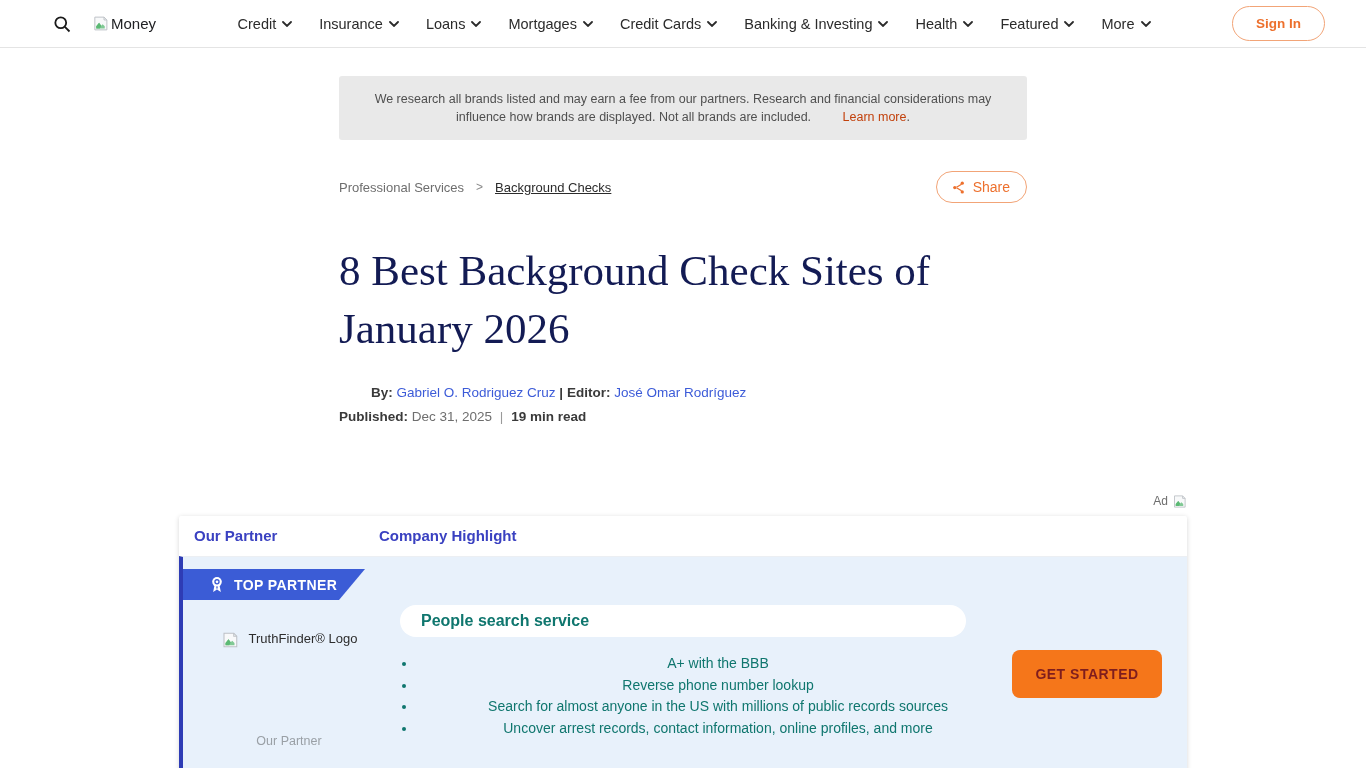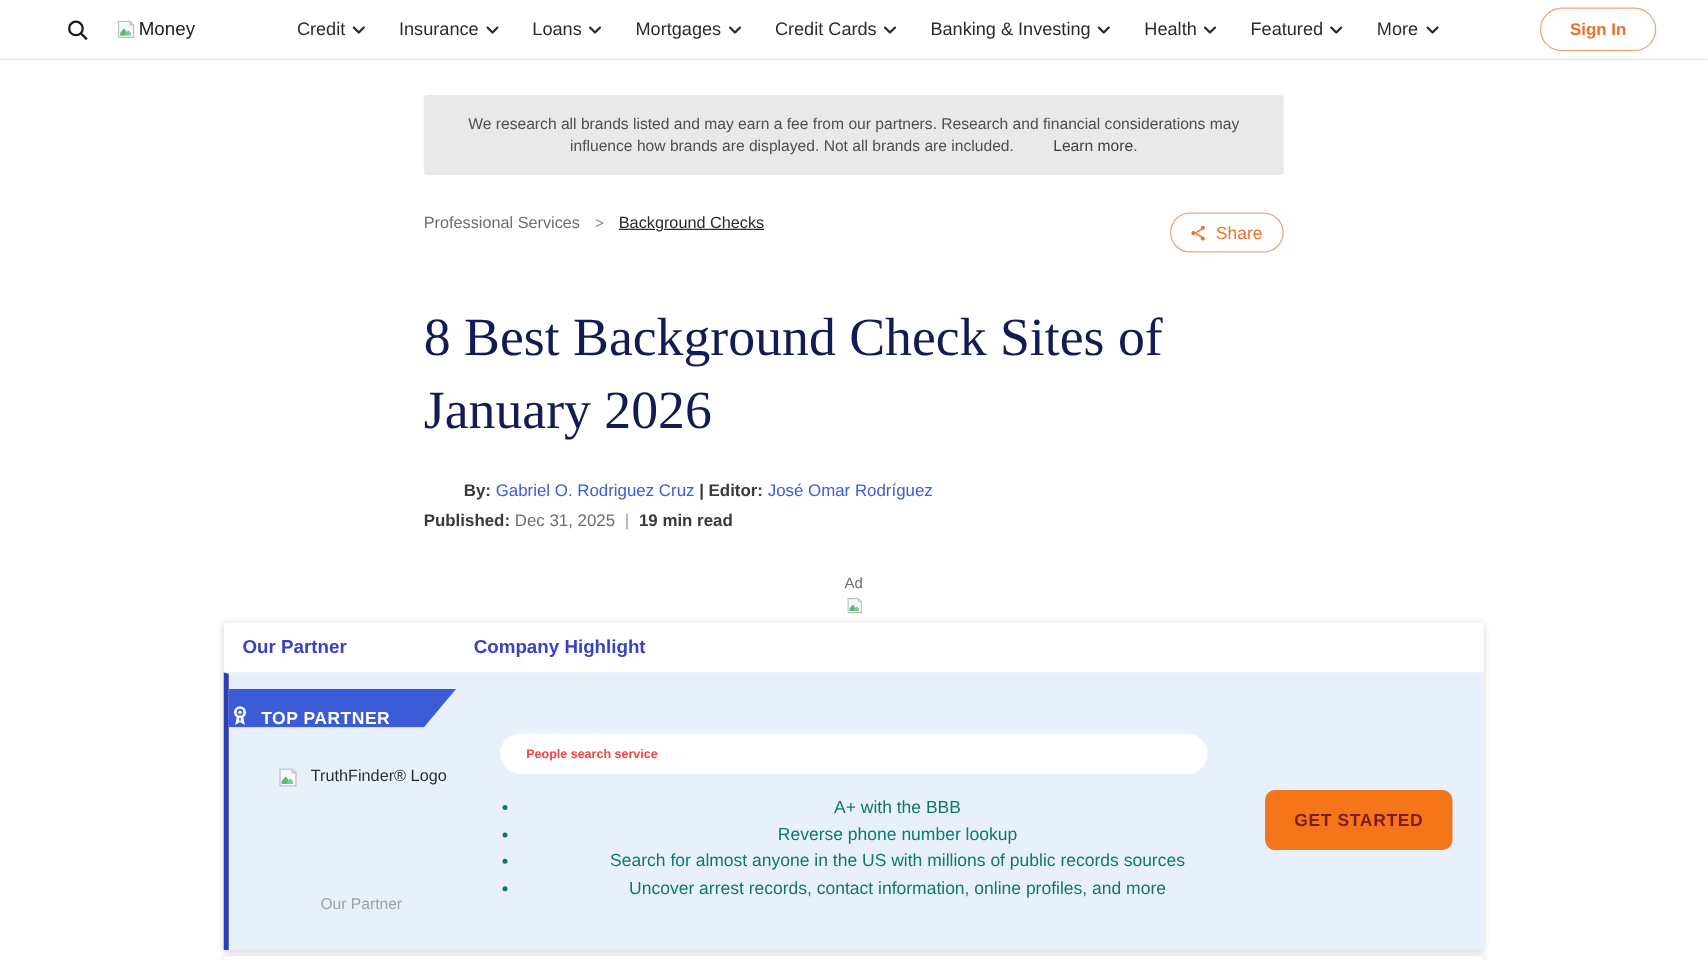--- a/index.html
+++ b/index.html
@@ -28,23 +28,23 @@
   .broken-img { display: inline-flex; align-items: flex-start; flex: none; }
 
   
   .content-col { width: 688px; margin: 0 auto; }
 
   .disclaimer {
     margin-top: 28px; background: #e9e9e9; border-radius: 3px;
     padding: 14px 28px; text-align: center; font-size: 12.5px; line-height: 18px;
     color: #4f4f4f;
   }
-  .disclaimer a { color: #404040; text-decoration: none; cursor: pointer; margin-left: 28px; }
-
-  .breadcrumb-row { margin-top: 30px; display: flex; align-items: flex-start; height: 34px; }
+  .disclaimer a { color: #c2410c; text-decoration: none; cursor: pointer; margin-left: 28px; }
+
+  .breadcrumb-row { margin-top: 30px; display: flex; align-items: center; height: 34px; }
   .breadcrumb { display: flex; align-items: center; gap: 12px; font-size: 13px; }
   .crumb-parent { color: #6e6e6e; cursor: pointer; }
   .crumb-sep { color: #8a8a8a; font-size: 12px; }
   .crumb-current { color: #2b2b2b; text-decoration: underline; cursor: pointer; }
   .share-btn {
     margin-left: auto; display: flex; align-items: center; gap: 7px;
     border: 1px solid #f2a477; border-radius: 18px; padding: 7px 16px 7px 14px;
     color: #ed702d; font-size: 14px; background: #fff; cursor: pointer;
     font-family: "Liberation Sans", sans-serif;
   }
@@ -58,54 +58,54 @@
   .byline { margin-top: 27px; font-size: 13.5px; color: #3a3a3a; padding-left: 32px; }
   .byline .b { font-weight: bold; color: #3a3a3a; }
   .byline a { color: #3c5bd8; text-decoration: none; cursor: pointer; }
   .publine { margin-top: 9px; font-size: 13.5px; color: #3a3a3a; }
   .publine .b { font-weight: bold; }
   .publine .date { color: #6e6e6e; font-weight: normal; }
   .publine .sep { color: #9a9a9a; margin: 0 4px; }
 
   
   .card-col { width: 1008px; margin: 0 auto; }
-  .ad-row { margin-top: 50px; display: flex; justify-content: flex-end;
-    align-items: center; gap: 4px; height: 18px; flex-direction: column; }
+  .ad-row { margin-top: 68px; display: flex; justify-content: flex-end;
+    align-items: center; gap: 4px; height: 18px; }
   .ad-label { font-size: 12px; color: #6e6e6e; }
 
   .partner-card {
     margin-top: 6px; background: #ffffff; border-radius: 2px;
     box-shadow: 0 1px 5px rgba(0,0,0,0.16);
   }
   .card-header { position: relative; height: 40px; }
   .card-header .col-label { position: absolute; top: 11px; font-size: 15px;
     font-weight: bold; color: #3a41c1; }
   .card-header .c1 { left: 15px; }
   .card-header .c2 { left: 200px; }
 
   .top-partner-section {
     position: relative; height: 222px; background: #e8f1fb;
     border-left: 4px solid #2e3cb5; border-top: 1px solid #eceff3;
   }
   .top-partner-banner {
     position: absolute; left: 0; top: 12px; height: 31px; width: 182px;
-    background: #3b5cd6; color: #ffffff; display: flex; align-items: flex-end;
-    padding-left: 1px; gap: 9px; font-size: 14px; font-weight: bold;
+    background: #3b5cd6; color: #ffffff; display: flex; align-items: center;
+    padding-left: 26px; gap: 9px; font-size: 14px; font-weight: bold;
     letter-spacing: 0.4px;
     clip-path: polygon(0 0, 100% 0, calc(100% - 26px) 100%, 0 100%);
   }
   .partner-left { position: absolute; left: 0; top: 74px; width: 212px; }
   .partner-logo-row { display: flex; align-items: flex-start; justify-content: center;
     gap: 10px; font-size: 13px; color: #2d2d2d; }
   .partner-caption { margin-top: 85px; text-align: center; font-size: 12.5px; color: #9aa0a6; }
 
   .highlight-pill {
     position: absolute; left: 217px; top: 48px; width: 566px; height: 32px;
     background: #ffffff; border-radius: 16px; display: flex; align-items: center;
-    padding-left: 21px; font-size: 10px; font-weight: bold; color: #ef4444;
+    padding-left: 21px; font-size: 16px; font-weight: bold; color: #0f766e;
   }
   .bullet-list { position: absolute; left: 234px; top: 96px; width: 600px;
     font-size: 14px; color: #0f766e; text-align: center; }
   .bullet-list li { line-height: 21.5px; padding-left: 2px; }
 
   .cta-btn {
     position: absolute; right: 25px; top: 93px; width: 150px; height: 48px;
     background: #f5761a; border: none; border-radius: 8px; color: #7f1d1d;
     font-size: 14px; font-weight: bold; letter-spacing: 0.5px; cursor: pointer;
     font-family: "Liberation Sans", sans-serif;

